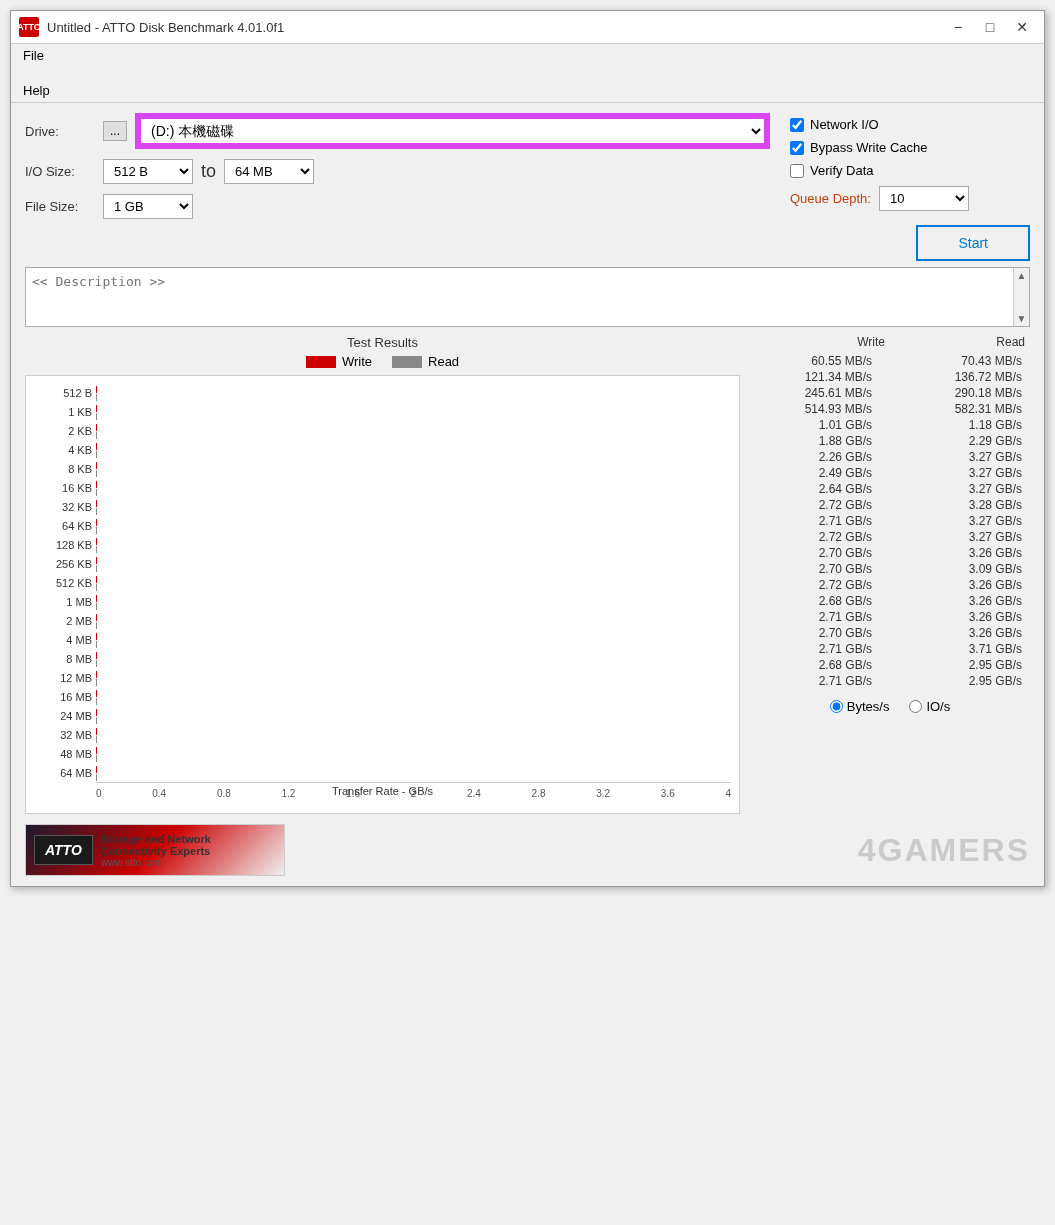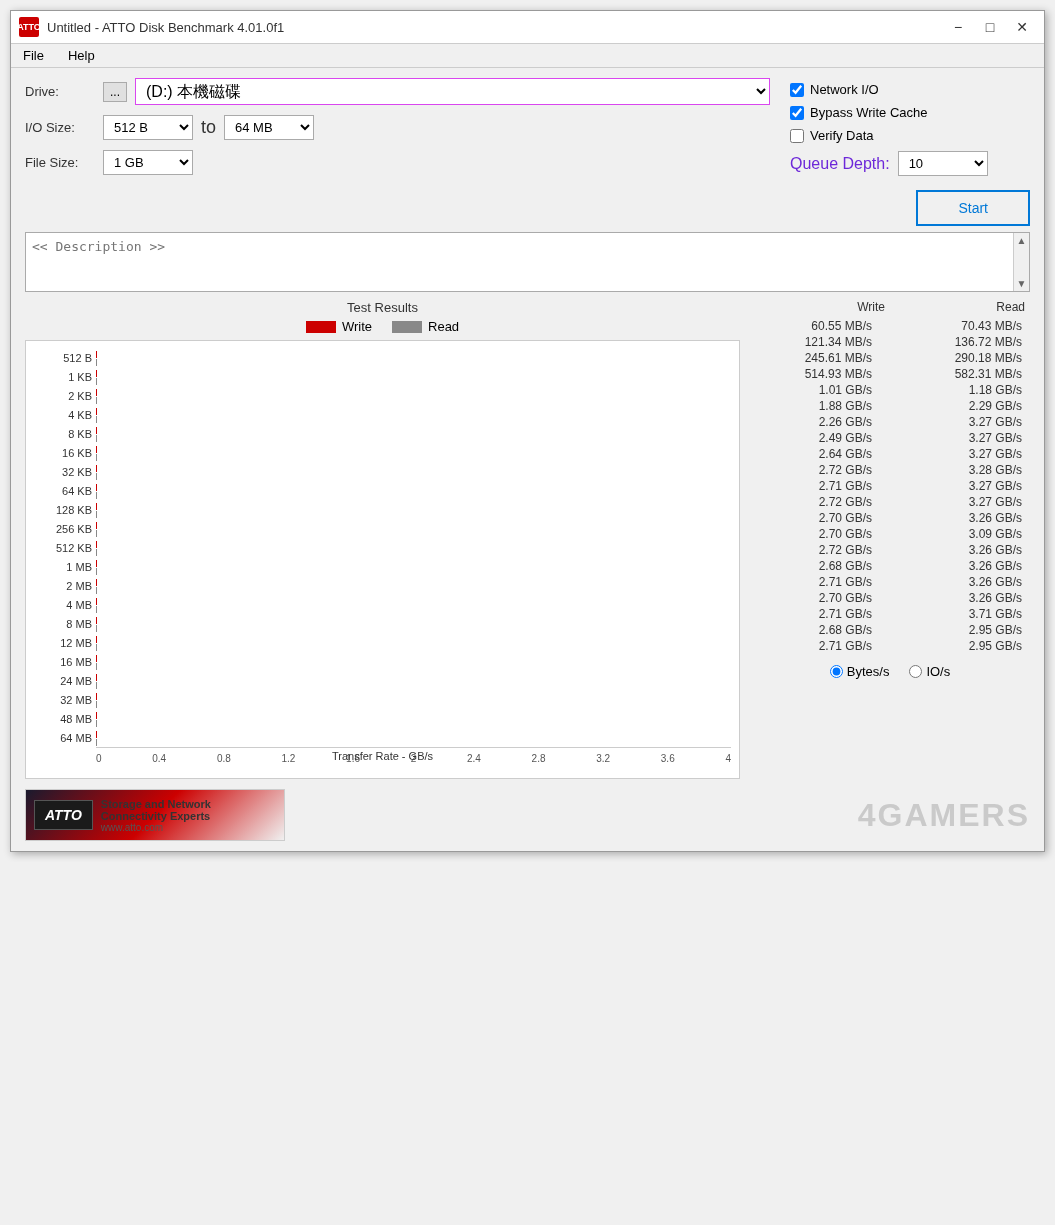--- a/index.html
+++ b/index.html
@@ -44,21 +44,22 @@
       width: 28px; height: 20px;
       border: none; background: transparent;
       font-size: 14px; cursor: pointer; color: #333;
       display: flex; align-items: center; justify-content: center;
     }
     .menu-bar {
       background: #f0f0f0;
       display: flex;
       padding: 2px 4px;
       border-bottom: 1px solid #ccc;
-      gap: 8px;
+      gap: 16px;
+      flex-direction: column;
     }
     .menu-item {
       padding: 2px 8px;
       cursor: pointer;
       font-size: 13px;
     }
     .content {
       padding: 10px 14px;
     }
     .top-controls {
@@ -87,23 +88,23 @@
     .btn-browse {
       padding: 2px 6px;
       background: #e0e0e0;
       border: 1px solid #aaa;
       cursor: pointer;
       font-size: 12px;
     }
     .select-drive {
       flex: 1;
       padding: 3px 6px;
-      border: 1px solid #d946ef;
+      border: 6px solid #d946ef;
       background: white;
-      font-size: 16px;
+      font-size: 14px;
     }
     .select-small {
       padding: 3px 6px;
       border: 1px solid #aaa;
       background: white;
       font-size: 13px;
       min-width: 90px;
     }
     .to-label { font-size: 18px; color: #333; }
     .checkbox-row {
@@ -114,21 +115,21 @@
     }
     .checkbox-row input[type=checkbox] {
       width: 14px; height: 14px;
     }
     .queue-row {
       display: flex;
       align-items: center;
       gap: 8px;
       margin-top: 4px;
     }
-    .queue-label { font-size: 16px; color: #6d28d9; }
+    .queue-label { font-size: 13px; color: #c2410c; }
     .start-btn {
       display: block;
       margin-top: 14px;
       padding: 8px 40px;
       background: #f0f0f0;
       border: 2px solid #0078d7;
       color: #0078d7;
       font-size: 14px;
       cursor: pointer;
       margin-left: auto;

